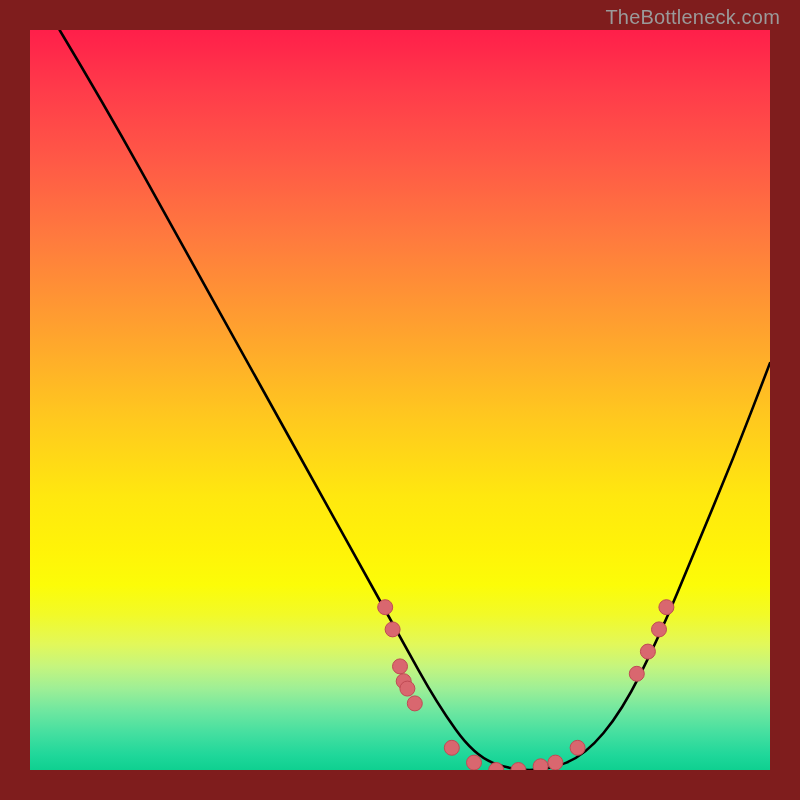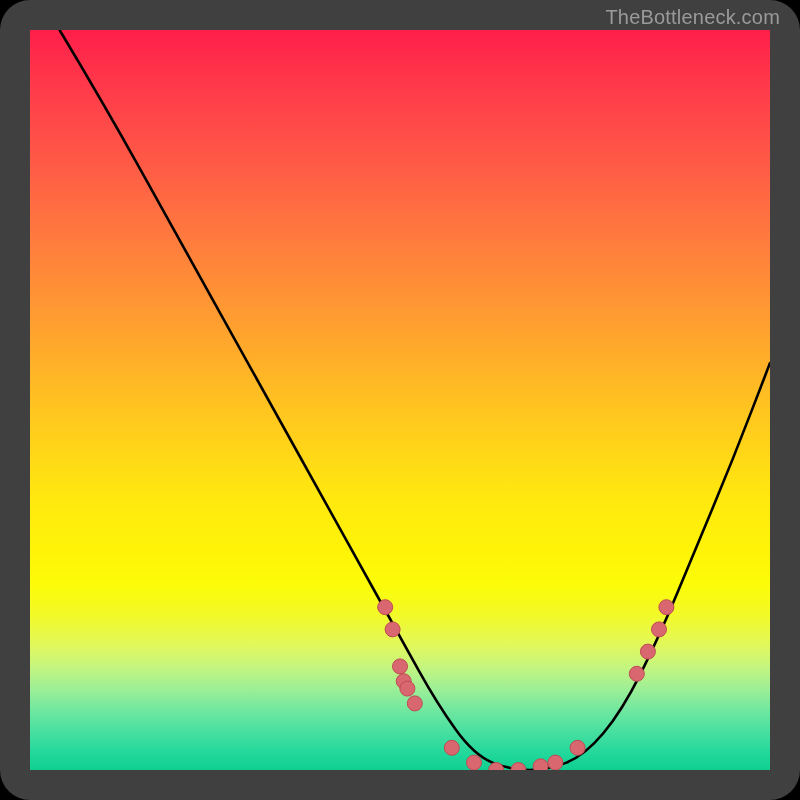--- a/index.html
+++ b/index.html
@@ -8,22 +8,21 @@
     width: 800px;
     height: 800px;
     background: #000;
     overflow: hidden;
     font-family: Arial, Helvetica, sans-serif;
   }
   .wrap {
     position: relative;
     width: 800px;
     height: 800px;
-    background: #404040;
-    border-radius: 30px;
+    background: #7f1d1d;
   }
   .plot {
     position: absolute;
     left: 30px;
     top: 30px;
     width: 740px;
     height: 740px;
     background: linear-gradient(to bottom,
       #ff1f4a 0%,
       #ff3b4a 8%,

